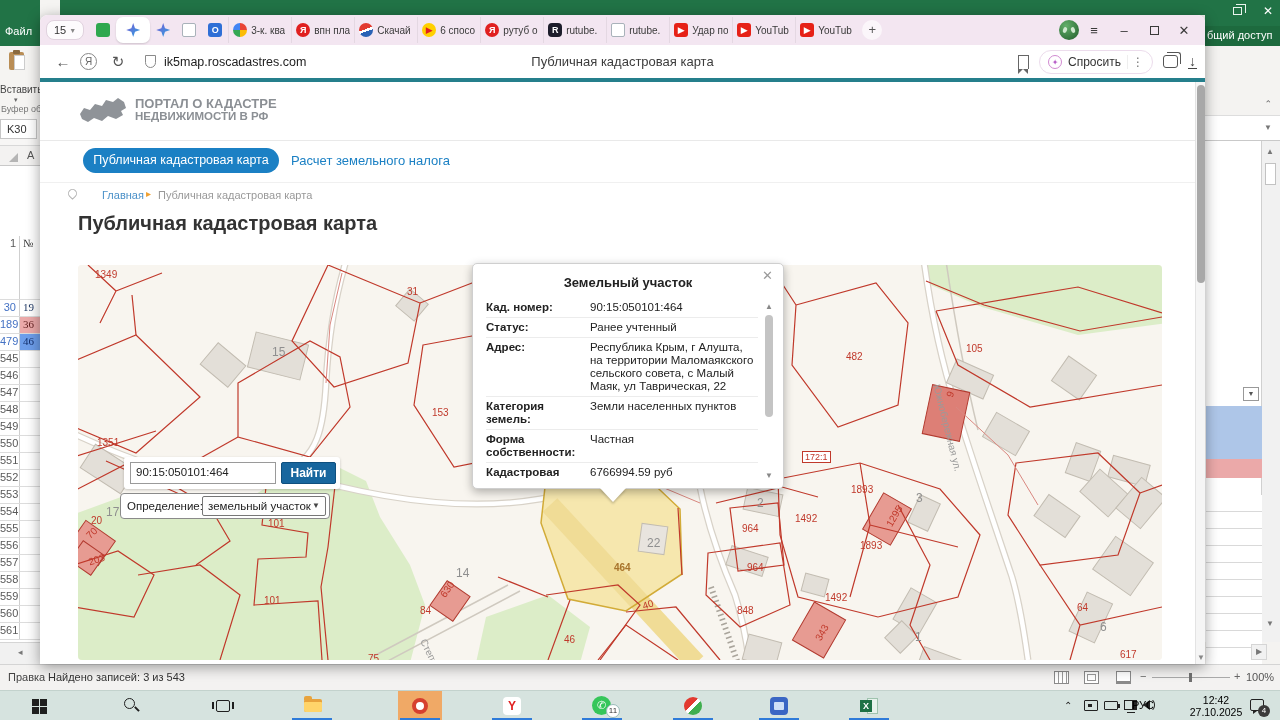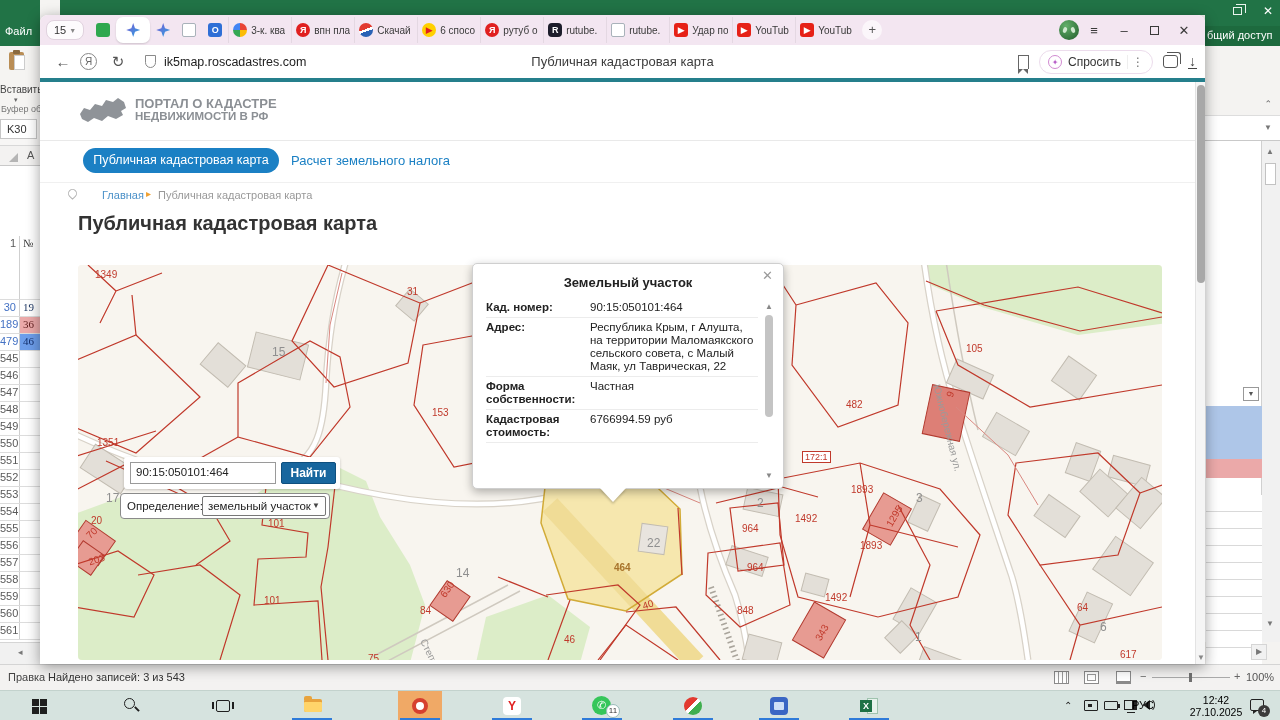--- a/index.html
+++ b/index.html
@@ -634,21 +634,21 @@
             <path d="M878,142 L930,190 L960,240"></path>
           </g>
         </svg>
 
         <div class="mlabels" id="map-labels">
             <span class="lbl-red" style="left: 17px; top: 4px;">1349</span>
             <span class="lbl-red" style="left: 329px; top: 21px;">31</span>
             <span class="lbl-gray" style="left: 194px; top: 80px;">15</span>
             <span class="lbl-red" style="left: 354px; top: 142px;">153</span>
             <span class="lbl-red" style="left: 19px; top: 172px;">1351</span>
-            <span class="lbl-gray" style="left: 28px; top: 226px;">17</span>
+            <span class="lbl-gray" style="left: 28px; top: 240px;">17</span>
             <span class="lbl-red" style="left: 13px; top: 250px;">20</span>
             <span class="lbl-red" style="left: 6px; top: 268px; transform: rotate(-45deg); transform-origin: left top;">70</span>
             <span class="lbl-red" style="left: 9px; top: 292px; transform: rotate(-18deg); transform-origin: left top;">203</span>
             <span class="lbl-red" style="left: 190px; top: 253px;">101</span>
             <span class="lbl-red" style="left: 186px; top: 330px;">101</span>
             <span class="lbl-gray" style="left: 378px; top: 301px;">14</span>
             <span class="lbl-red" style="left: 360px; top: 328px; transform: rotate(-55deg); transform-origin: left top;">630</span>
             <span class="lbl-red" style="left: 342px; top: 340px;">84</span>
             <span class="lbl-red" style="left: 290px; top: 388px;">75</span>
             <span class="lbl-gray" style="left: 569px; top: 271px;">22</span>
@@ -659,21 +659,21 @@
             <span class="lbl-red" style="left: 664px; top: 258px;">964</span>
             <span class="lbl-red" style="left: 669px; top: 297px;">964</span>
             <span class="lbl-red" style="left: 659px; top: 340px;">848</span>
             <span class="lbl-red" style="left: 717px; top: 248px;">1492</span>
             <span class="lbl-red" style="left: 747px; top: 327px;">1492</span>
             <span class="lbl-red" style="left: 773px; top: 219px;">1893</span>
             <span class="lbl-red" style="left: 782px; top: 275px;">1893</span>
             <span class="lbl-red" style="left: 735px; top: 372px; transform: rotate(-60deg); transform-origin: left top;">343</span>
             <span class="lbl-red" style="left: 806px; top: 258px; transform: rotate(-60deg); transform-origin: left top;">1295</span>
             <span class="lbl-boxed" style="left: 724px; top: 186px;">172:1</span>
-            <span class="lbl-red" style="left: 768px; top: 86px; margin-top: 48px;">482</span>
+            <span class="lbl-red" style="left: 768px; top: 86px;">482</span>
             <span class="lbl-red" style="left: 888px; top: 78px;">105</span>
             <span class="lbl-red" style="left: 866px; top: 130px; transform: rotate(-70deg); transform-origin: left top;">9</span>
             <span class="lbl-gray" style="left: 838px; top: 226px;">3</span>
             <span class="lbl-gray" style="left: 837px; top: 365px;">1</span>
             <span class="lbl-red" style="left: 999px; top: 337px;">64</span>
             <span class="lbl-gray" style="left: 1022px; top: 355px;">6</span>
             <span class="lbl-red" style="left: 1042px; top: 384px;">617</span>
             <span class="lbl-street" style="left: 864px; top: 118px; transform: rotate(76deg); transform-origin: left top;">Южнобережная ул.</span>
             <span class="lbl-street" style="left: 350px; top: 372px; transform: rotate(64deg); transform-origin: left top;">Степная</span>
           </div>
@@ -693,22 +693,30 @@
 
       <div class="abs popup">
         <div class="popup-title">Земельный участок</div>
         <div class="popup-close">✕</div>
         <div class="popup-body" id="popup-rows">
             <div class="prow">
               <div class="plabel">Кад. номер:</div>
               <div class="pval">90:15:050101:464</div>
             </div>
             <div class="prow">
+              <div class="plabel">Статус:</div>
+              <div class="pval">Ранее учтенный</div>
+            </div>
+            <div class="prow">
               <div class="plabel">Адрес:</div>
               <div class="pval">Республика Крым, г Алушта, на территории Маломаякского сельского совета, с Малый Маяк, ул Таврическая, 22</div>
+            </div>
+            <div class="prow">
+              <div class="plabel">Категория земель:</div>
+              <div class="pval">Земли населенных пунктов</div>
             </div>
             <div class="prow">
               <div class="plabel">Форма собственности:</div>
               <div class="pval">Частная</div>
             </div>
             <div class="prow">
               <div class="plabel">Кадастровая стоимость:</div>
               <div class="pval">6766994.59 руб</div>
             </div>
           </div>

